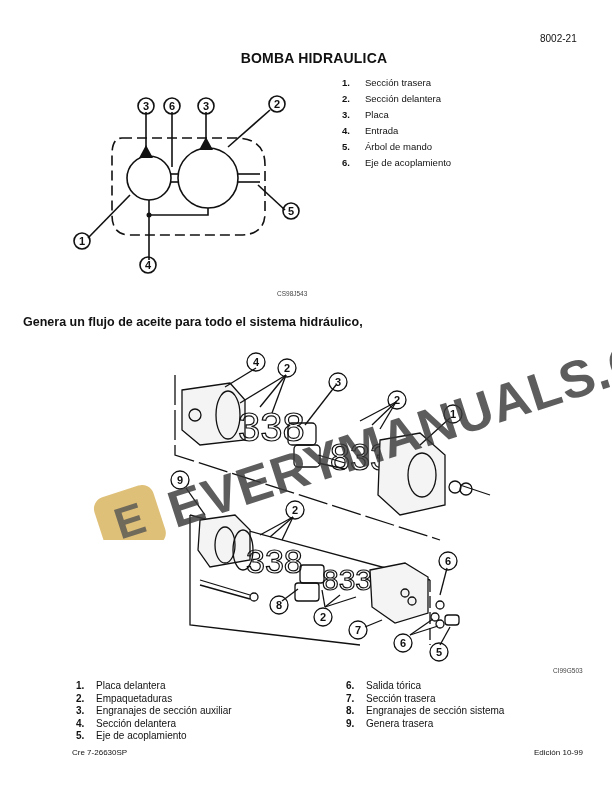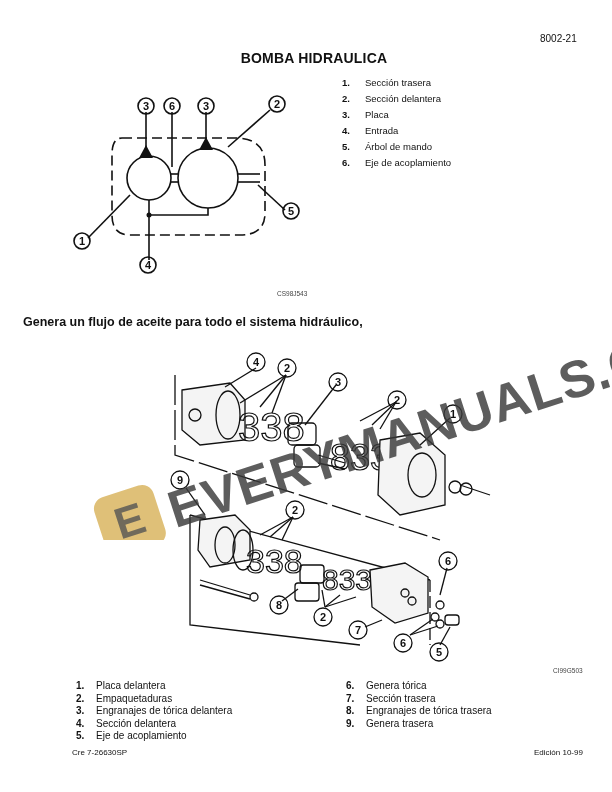--- a/index.html
+++ b/index.html
@@ -215,43 +215,43 @@
   <div class="row">
       <span class="num">1.</span>
       <span>Placa delantera</span>
     </div>
   <div class="row">
       <span class="num">2.</span>
       <span>Empaquetaduras</span>
     </div>
   <div class="row">
       <span class="num">3.</span>
-      <span>Engranajes de tórica delantera</span>
+      <span>Engranajes de sección auxiliar</span>
     </div>
   <div class="row">
       <span class="num">4.</span>
       <span>Sección delantera</span>
     </div>
   <div class="row">
       <span class="num">5.</span>
       <span>Eje de acoplamiento</span>
     </div>
 </div>
 <div class="abs legend2" style="left:346px;top:680px;">
   <div class="row">
       <span class="num">6.</span>
-      <span>Genera tórica</span>
+      <span>Salida tórica</span>
     </div>
   <div class="row">
       <span class="num">7.</span>
       <span>Sección trasera</span>
     </div>
   <div class="row">
       <span class="num">8.</span>
-      <span>Engranajes de tórica trasera</span>
+      <span>Engranajes de sección sistema</span>
     </div>
   <div class="row">
       <span class="num">9.</span>
       <span>Genera trasera</span>
     </div>
 </div>
 
 <div class="abs footer" style="left:72px;">Cre  7-26630SP</div>
 <div class="abs footer" style="left:534px;">Edición 10-99</div>
 

